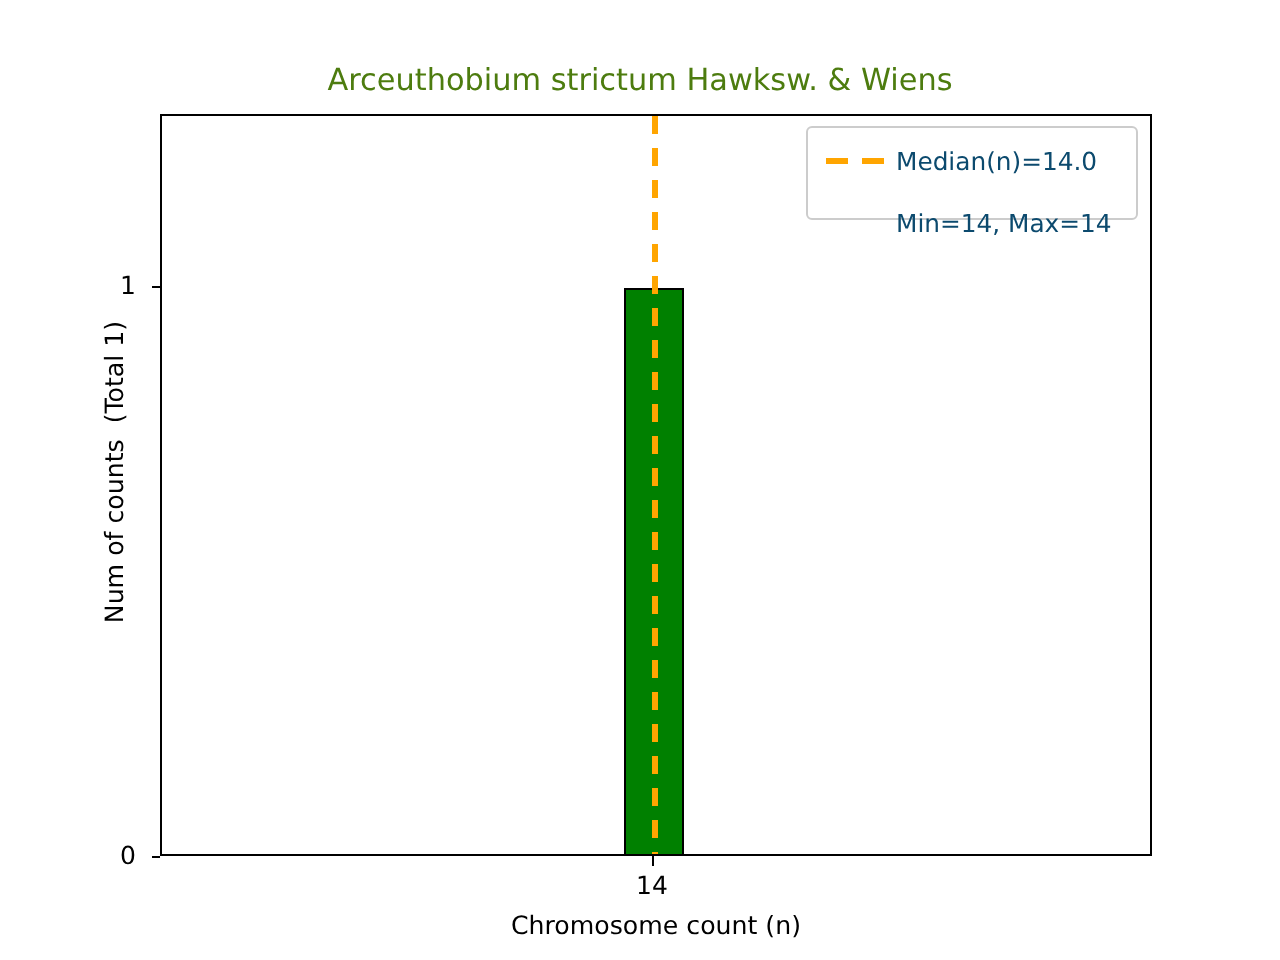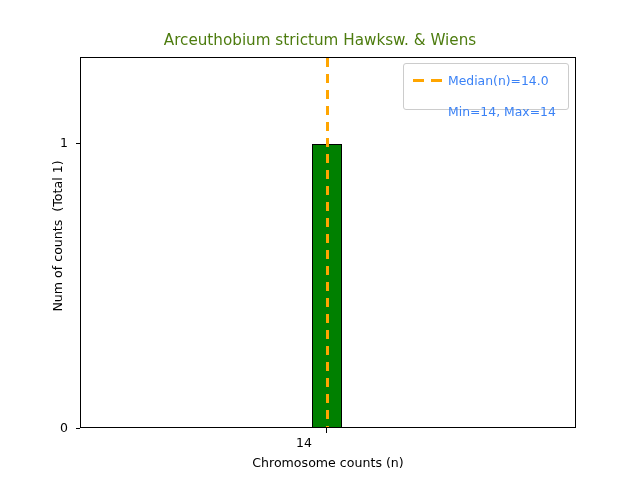--- a/index.html
+++ b/index.html
@@ -103,20 +103,21 @@
     position: absolute;
     width: 1.1px;
     height: 4.5px;
     background: #000000;
     top: 428px;
   }
   .xtick-label {
     position: absolute;
     top: 436px;
     width: 60px;
+    text-align: center;
     font-size: 12.5px;
     line-height: 14px;
     color: #000000;
   }
 
   
   #xlabel {
     position: absolute;
     left: 80px;
     top: 455px;
@@ -173,21 +174,21 @@
       rgba(255,255,255,0) 18px
     );
   }
   .legend-text {
     position: absolute;
     left: 44px;
     width: 114px;
     text-align: left;
     font-size: 12.4px;
     line-height: 15px;
-    color: #3b82f6;
+    color: #0c4a6e;
     white-space: nowrap;
   }
   #legend-line-1 { top: 9px; }
   #legend-line-2 { top: 40px; }
 </style>
 </head>
 <body>
 
 <div id="figure">
 
@@ -203,21 +204,21 @@
 
   <div class="ytick-mark" style="top:143px;"></div>
   <div class="ytick-label" style="top:137px;">1</div>
 
   <div class="ytick-mark" style="top:428px;"></div>
   <div class="ytick-label" style="top:422px;">0</div>
 
   <div class="xtick-mark" style="left:326px;"></div>
   <div class="xtick-label" style="left:296px;">14</div>
 
-  <div id="xlabel">Chromosome counts (n)</div>
+  <div id="xlabel">Chromosome count (n)</div>
 
   <div id="ylabel-wrap">
     <div id="ylabel">Num of counts  (Total 1)</div>
   </div>
 
   <div id="legend">
     <div id="legend-dash"></div>
     <div class="legend-text" id="legend-line-1">Median(n)=14.0</div>
     <div class="legend-text" id="legend-line-2">Min=14, Max=14</div>
   </div>

